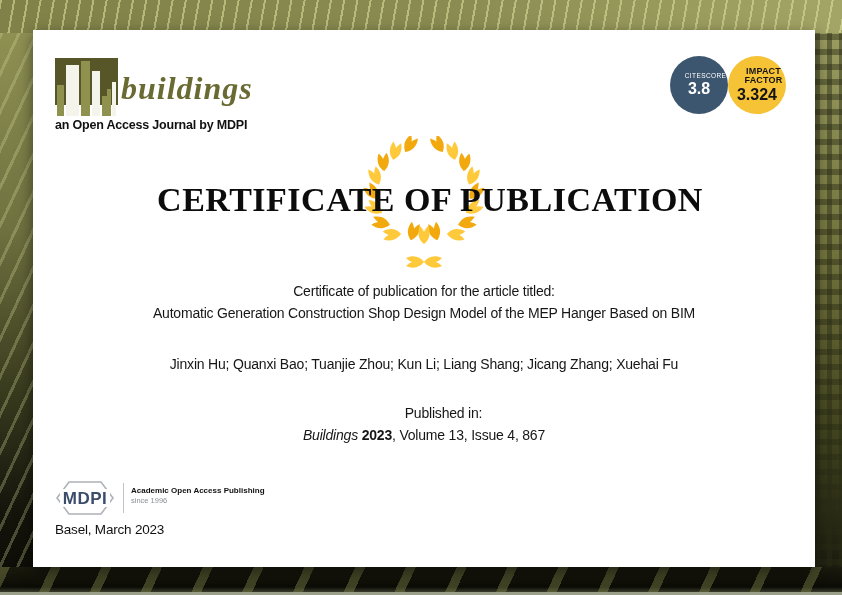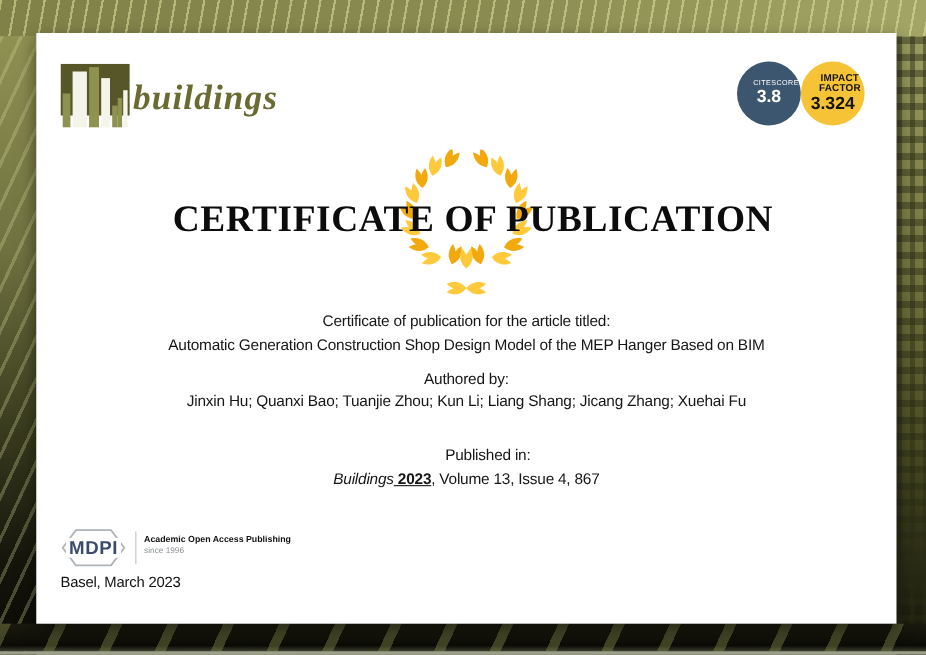--- a/index.html
+++ b/index.html
@@ -44,21 +44,21 @@
   .wreath { position:absolute; left:305px; top:106px; width:172px; height:132px; }
   .wreath .g1 { fill:#f2a90e; } .wreath .g2 { fill:#ffc93c; }
   .cert-title { position:absolute; left:0; right:0; top:151px; text-align:center;
     font-family:"Liberation Serif",serif; font-weight:700; font-size:34px; color:#0c0c0c; letter-spacing:.5px;padding-left:12px; }
 
   
   .line { position:absolute; left:0; right:0; text-align:center; font-size:14px; color:#161616; letter-spacing:-.2px; }
   .l-intro { top:253px; } .l-article { top:275px; } .l-authored { top:306px; }
   .l-authors { top:327px; max-width:545px; margin:0 auto; line-height:1.12; }
   .l-published { top:375px;padding-left:39px; } .l-pub { top:397px; }
-  .l-pub .jit { font-style:italic; } .l-pub .byear { font-weight:700;text-decoration:underline; }
+  .l-pub .jit { font-style:italic; } .l-pub .byear { font-weight:700; }
 
   
   .mdpi-logo { position:absolute; left:22px; top:448px; width:60px; height:40px; }
   .foot-divider { position:absolute; left:90px; top:453px; width:1px; height:30px; background:#c0c4c8; }
   .foot-tag { position:absolute; left:98px; top:456px; line-height:1.25; }
   .foot-tag .t1 { font-size:8px; font-weight:700; color:#111; }
   .foot-tag .t2 { font-size:7.5px; color:#8b9094; }
   .place-date { position:absolute; left:22px; top:492px; font-size:13.5px; color:#111; letter-spacing:-.2px; }
 </style>
 </head>
@@ -77,20 +77,21 @@
     <rect x="0" y="0" width="63" height="47" fill="#565629"></rect>
     <rect x="2" y="27" width="7" height="31" fill="#8f914e"></rect>
     <rect x="11" y="7" width="13" height="51" fill="#f4f4ea"></rect>
     <rect x="26" y="3" width="9" height="55" fill="#8f914e"></rect>
     <rect x="37" y="13" width="8" height="45" fill="#f4f4ea"></rect>
     <rect x="47" y="38" width="5" height="20" fill="#8f914e"></rect>
     <rect x="52" y="31" width="4" height="27" fill="#8f914e"></rect>
     <rect x="57" y="24" width="4" height="34" fill="#f4f4ea"></rect>
   </svg>
   <div class="wordmark">buildings</div>
+  <div class="journal-tagline">an Open Access Journal by MDPI</div>
 
   <div class="badge cite">
     <span class="small">CITESCORE</span>
     <span class="big">3.8</span>
   </div>
   <div class="badge impact">
     <span class="small">IMPACT</span>
     <span class="small">FACTOR</span>
     <span class="big">3.324</span>
   </div>
@@ -125,21 +126,20 @@
     <use href="#pair" class="g1" transform="rotate(164 86 58) translate(86 10) rotate(180)"></use>
     <use href="#pair" class="g2" transform="rotate(180 86 58) translate(86 8) rotate(180)"></use>
     <use href="#pair" class="g2" transform="translate(86 126) rotate(90)"></use>
     <use href="#pair" class="g2" transform="translate(86 126) rotate(-90)"></use>
   </svg>
 
   <div class="cert-title">CERTIFICATE OF PUBLICATION</div>
 
   <div class="line l-article">Automatic Generation Construction Shop Design Model of the MEP Hanger Based on BIM</div>
   <div class="line l-intro">Certificate of publication for the article titled:</div>
-  <div class="line l-authored">Authored by:</div>
   <div class="line l-authors">Jinxin Hu; Quanxi Bao; Tuanjie Zhou; Kun Li; Liang Shang; Jicang Zhang; Xuehai Fu</div>
   <div class="line l-published">Published in:</div>
   <div class="line l-pub">
     <span class="jit">Buildings</span><span class="byear"> 2023</span><span>, Volume 13, Issue 4, 867</span>
   </div>
 
   <svg class="mdpi-logo" viewBox="0 0 60 40" aria-hidden="true">
     <polygon points="2,20 14,4 46,4 58,20 46,36 14,36" fill="none" stroke="#adb3b8" stroke-width="1.6"></polygon>
     <rect x="5" y="11" width="50" height="18" fill="#fefefe"></rect>
     <text x="30" y="26" text-anchor="middle" font-family="Liberation Sans, sans-serif" font-size="17" font-weight="700" fill="#3b4c6b" letter-spacing="0.5">MDPI</text>

